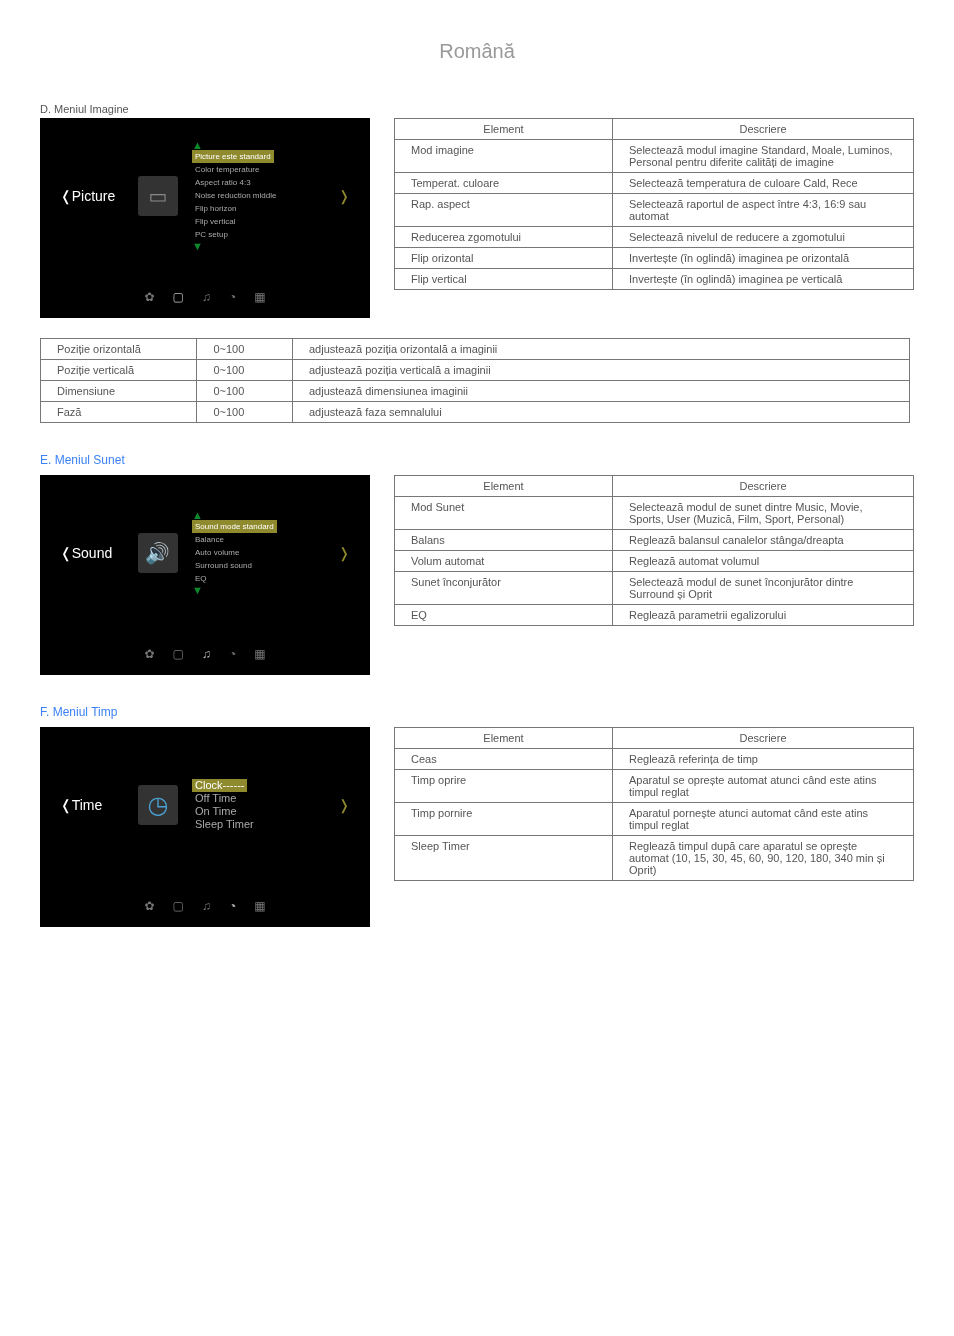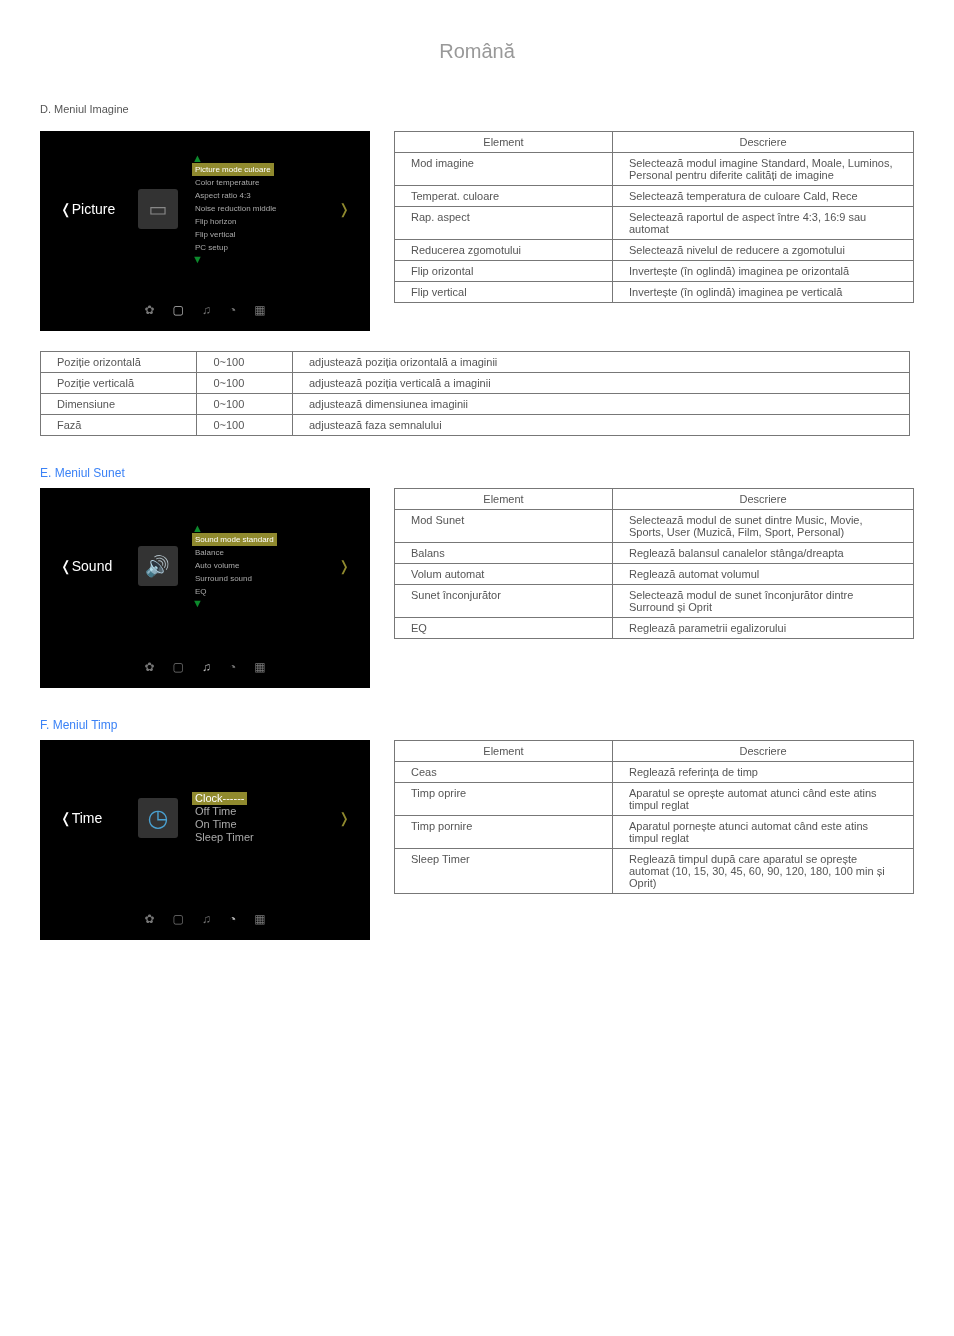--- a/index.html
+++ b/index.html
@@ -123,21 +123,21 @@
   .tbl-full {
     width: 870px;
     margin-bottom: 30px;
   }
   .tbl-full td:nth-child(1){ width: 18%; }
   .tbl-full td:nth-child(2){ width: 11%; text-align: left; }
 
   .caption {
     font-size: 11px;
     color: #555;
-    margin: 6px 0 16px 0;
+    margin: 6px 0 3px 0;
   }
   .section-head {
     font-size: 12px;
     color: #3b82f6;
     margin: 30px 0 8px 0;
   }
 </style>
 </head>
 <body>
 
@@ -146,21 +146,21 @@
 
   <div class="caption">D. Meniul Imagine</div>
   <div class="row">
 
     <div class="osd">
       <div class="osd-inner">
         <div class="osd-label">❬Picture</div>
         <div class="osd-thumb">▭</div>
         <div class="osd-list">
           <div class="arrow">▲</div>
-          <div class="item hl">Picture mode culoare</div>
+          <div class="item hl">Picture este standard</div>
           <div class="item">Color temperature</div>
           <div class="item">Aspect ratio 4:3</div>
           <div class="item">Noise reduction middle</div>
           <div class="item">Flip horizon</div>
           <div class="item">Flip vertical</div>
           <div class="item">PC setup</div>
           <div class="arrow">▼</div>
         </div>
         <div class="osd-right-arrow">❭</div>
       </div>
@@ -322,19 +322,19 @@
       <tr>
             <td>Timp oprire</td>
             <td>Aparatul se oprește automat atunci când este atins timpul reglat</td>
           </tr>
       <tr>
             <td>Timp pornire</td>
             <td>Aparatul pornește atunci automat când este atins timpul reglat</td>
           </tr>
       <tr>
             <td>Sleep Timer</td>
-            <td>Reglează timpul după care aparatul se oprește automat (10, 15, 30, 45, 60, 90, 120, 180, 100 min și Oprit)</td>
+            <td>Reglează timpul după care aparatul se oprește automat (10, 15, 30, 45, 60, 90, 120, 180, 340 min și Oprit)</td>
           </tr>
     </tbody>
       </table>
   </div>
 
 </div>
 
 </body></html>

